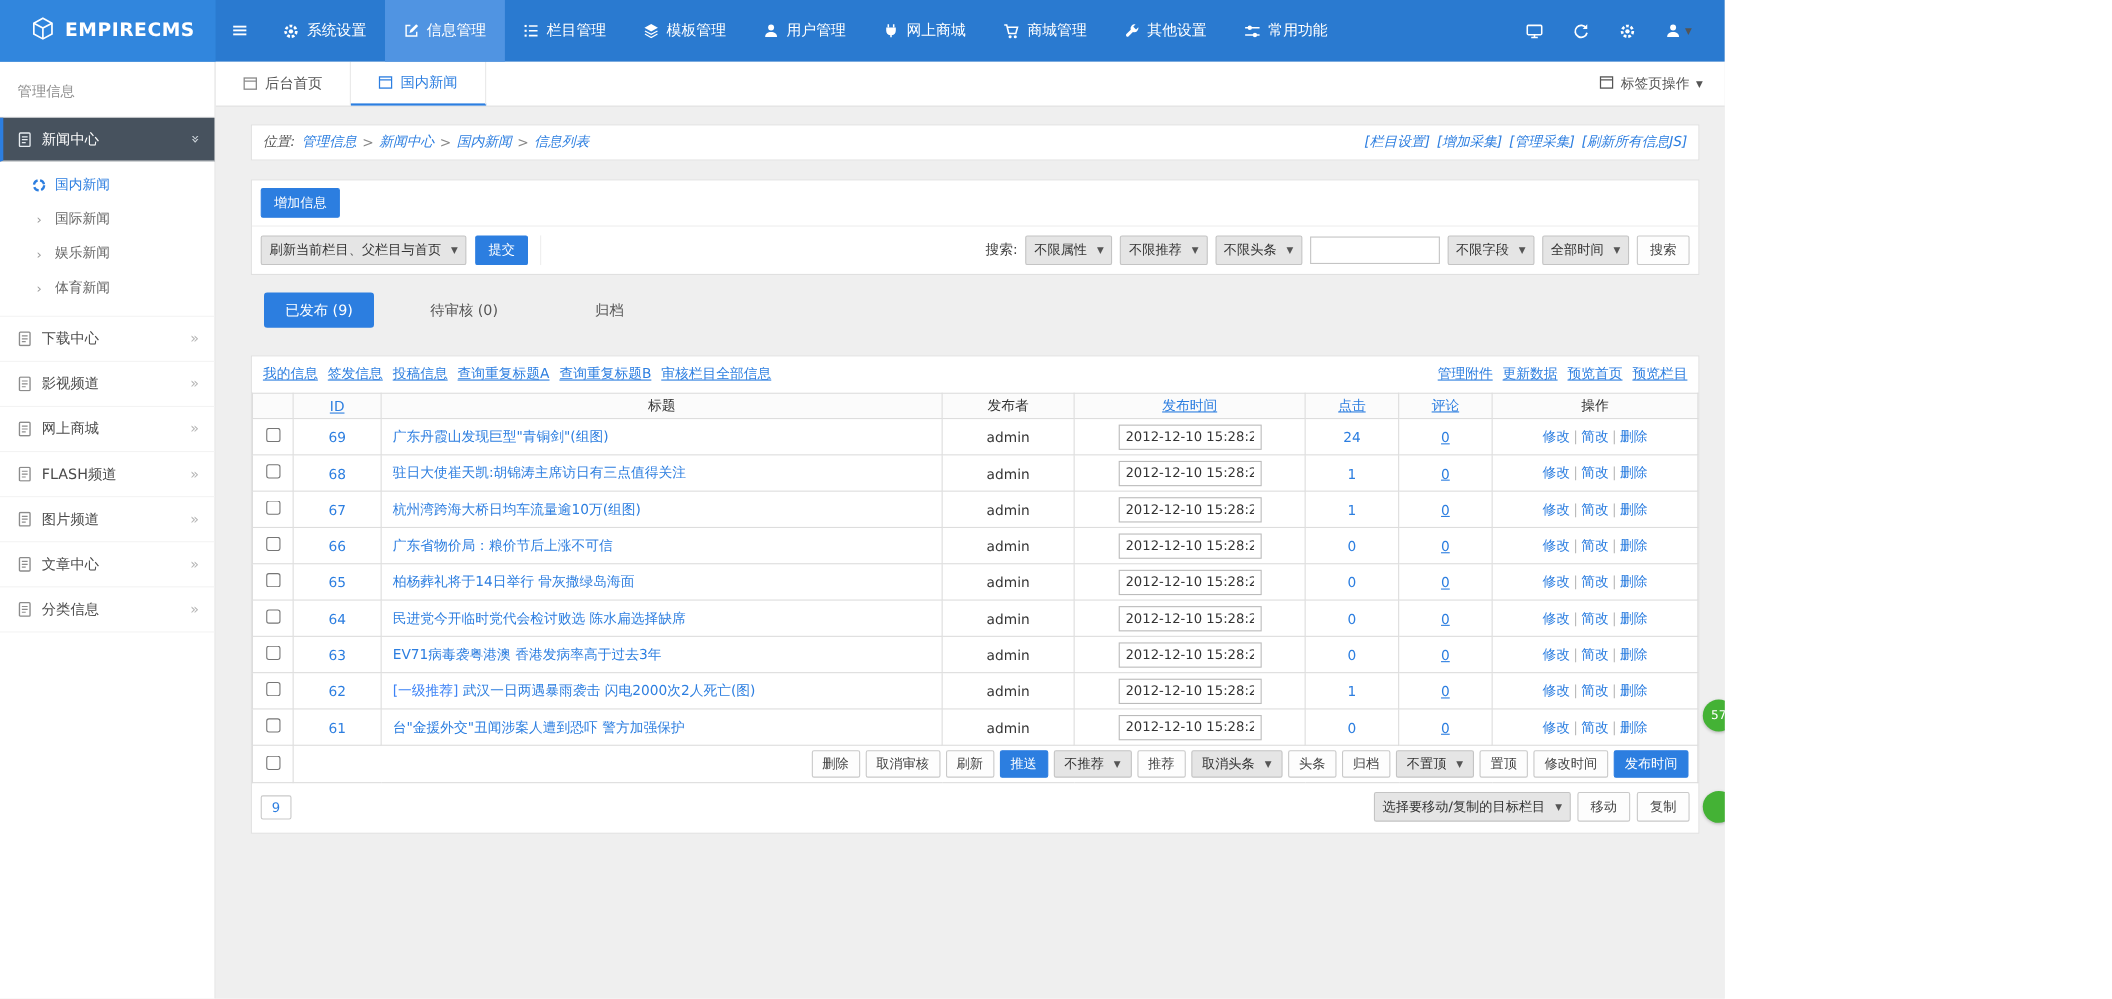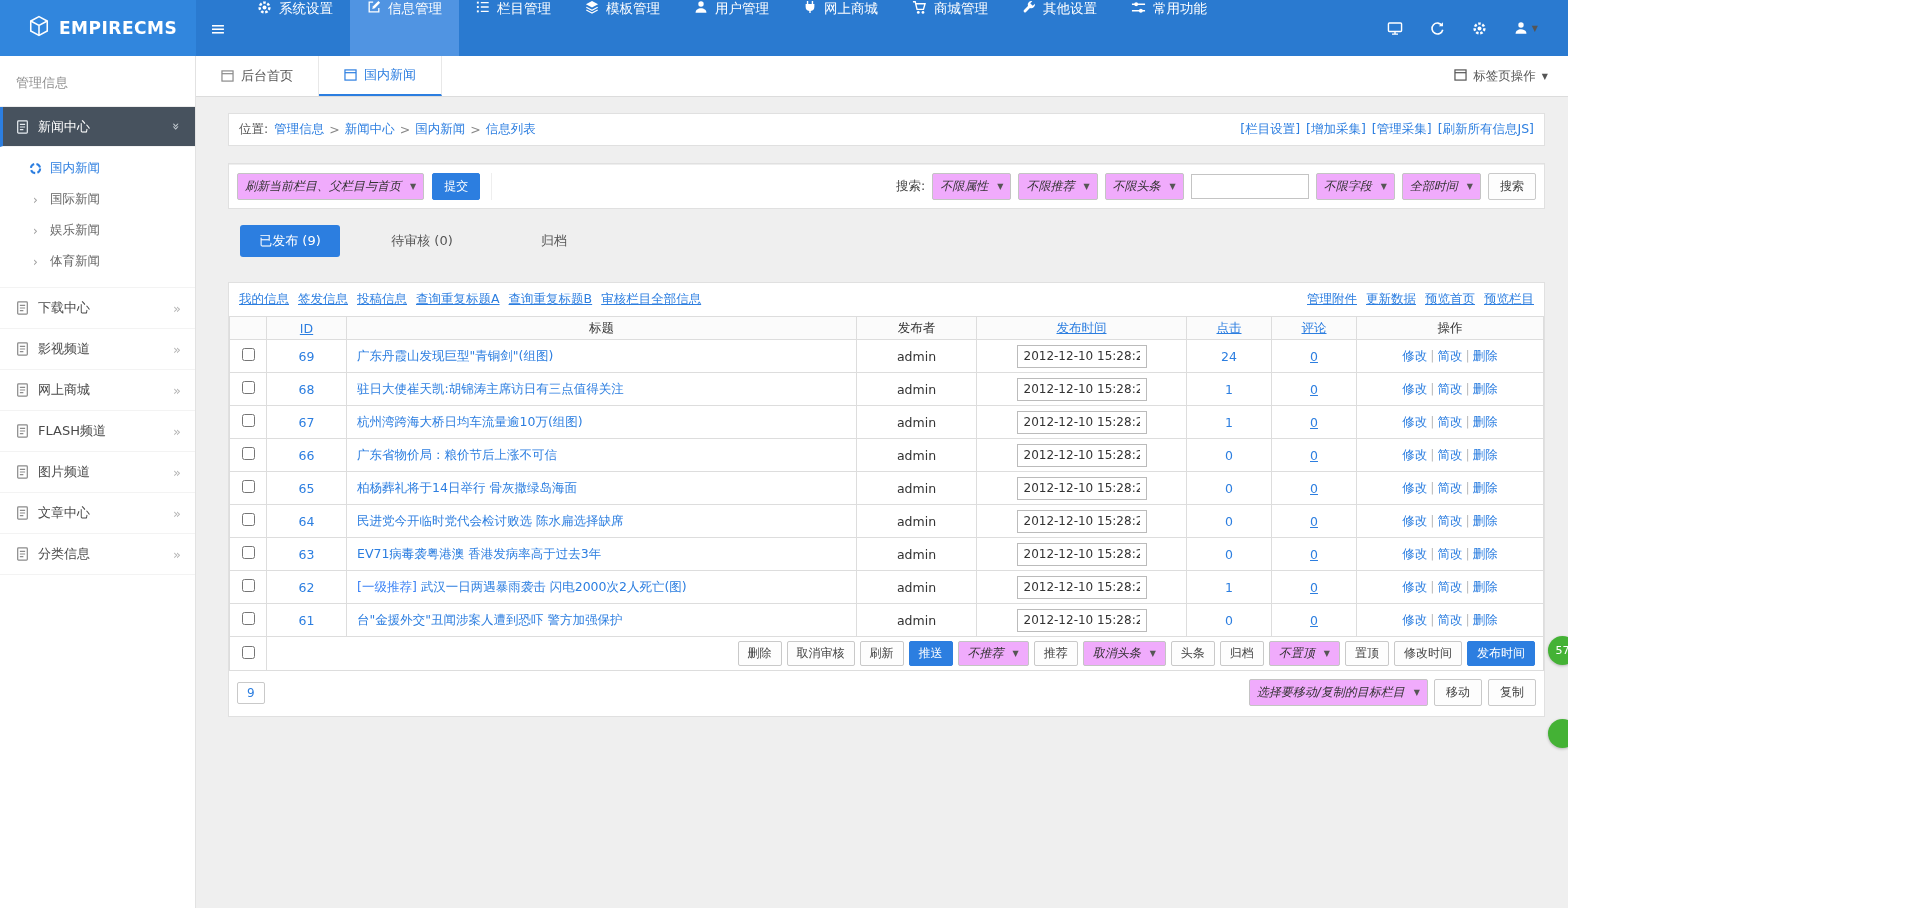--- a/index.html
+++ b/index.html
@@ -5,21 +5,21 @@
   * { margin:0; padding:0; box-sizing:border-box; }
   html,body { width:1920px; height:908px; background:#ffffff; }
   body { font-family:"DejaVu Sans","Liberation Sans",sans-serif; font-size:13px; color:#333; overflow:hidden; }
   .app { position:relative; width:1568px; height:908px; background:#efefef; overflow:hidden; }
 
   
   .topbar { position:absolute; top:0; left:0; right:0; height:56px; background:#2a7ad0; display:flex; align-items:stretch; color:#fff; z-index:10; }
   .logo { width:196px; background:#3186dd; display:flex; align-items:center; gap:9px; padding-left:28px; font-size:17px; font-weight:bold; letter-spacing:.5px; flex:none; cursor:pointer; }
   .hamburger { width:44px; display:flex; align-items:center; justify-content:center; font-size:19px; cursor:pointer; }
   .topnav { display:flex; align-items:stretch; }
-  .topnav-item { display:flex; align-items:flex-start; gap:7px; padding:0 17px; font-size:13.5px; cursor:pointer; white-space:nowrap; }
+  .topnav-item { display:flex; align-items:center; gap:7px; padding:0 17px; font-size:13.5px; cursor:pointer; white-space:nowrap; }
   .topnav-item.active { background:#5094e2; }
   .tn-icon { display:flex; align-items:center; }
   .tn-icon svg { display:block; }
   .topbar-right { margin-left:auto; display:flex; align-items:center; gap:27px; padding-right:30px; }
   .tb-icon { display:flex; align-items:center; gap:4px; cursor:pointer; }
 
   
   .sidebar { position:absolute; top:56px; left:0; width:196px; bottom:0; background:#fff; border-right:1px solid #e2e2e2; z-index:5; }
   .sb-title { padding:18px 16px 14px; color:#8f8f8f; border-bottom:1px solid #ededed; font-size:13px; }
   .sb-section { display:flex; align-items:center; gap:9px; padding:0 14px 0 16px; height:41px; color:#4a4a4a; cursor:pointer; border-bottom:1px solid #f3f3f3; font-size:13px; }
@@ -40,33 +40,33 @@
   .tab { display:flex; align-items:center; gap:7px; padding:0 25px; color:#555; border-right:1px solid #e8e8e8; cursor:pointer; font-size:13px; }
   .tab .t-icon { color:#8a8a8a; display:flex; }
   .tab.active { color:#2c7ee0; border-bottom:2px solid #2c7ee0; }
   .tab.active .t-icon { color:#2c7ee0; }
   .tab-actions { margin-left:auto; display:flex; align-items:center; gap:6px; color:#555; padding:0 20px; cursor:pointer; font-size:12.5px; }
 
   
   .content { position:absolute; top:97px; left:196px; right:0; bottom:0; background:#efefef; padding:16px 23px 0 32px; overflow:hidden; }
   .card { background:#fff; border:1px solid #e0e0e0; }
 
-  .crumbbar { display:flex; align-items:center; height:33px; padding:0 10px; font-size:12.5px; color:#555; }
+  .crumbbar { display:flex; align-items:center; height:33px; padding:0 10px; font-size:12.5px; color:#555;font-style:italic; }
   a.bluelink { color:#2c7ee0; text-decoration:none; cursor:pointer; }
   .crumb-path { display:flex; align-items:center; margin-left:6px; }
   .crumb-sep { color:#888; margin:0 5px; }
   .crumb-right { margin-left:auto; display:flex; gap:6px; }
 
   .toolbar { margin-top:17px; }
   .toolbar-row1 { padding:7px 8px; }
   .toolbar-row2 { border-top:1px solid #eee; padding:8px; display:flex; align-items:center; gap:8px; }
   .vdivider { width:1px; align-self:stretch; background:#eee; margin:0 3px; }
   .btn { display:inline-flex; align-items:center; justify-content:center; border:1px solid #c9c9c9; background:#fdfdfd; color:#444; font-size:12px; padding:4px 11px; cursor:pointer; border-radius:2px; white-space:nowrap; font-family:inherit; }
   .btn-primary { background:#2c7ee0; border-color:#2c7ee0; color:#fff; }
-  .fakeselect { display:inline-flex; align-items:center; justify-content:center; gap:9px; border:1px solid #c4c4c4; background:#f0abfc; color:#333; font-size:12px; padding:4px 7px; cursor:pointer; border-radius:2px; white-space:nowrap;font-style:italic; }
+  .fakeselect { display:inline-flex; align-items:center; justify-content:center; gap:9px; border:1px solid #c4c4c4; background:#e5e5e5; color:#333; font-size:12px; padding:4px 7px; cursor:pointer; border-radius:2px; white-space:nowrap; }
   .caret { color:#555; font-size:8px; }
   .searchgroup { margin-left:auto; display:flex; align-items:center; gap:7px; }
   .search-label { color:#444; font-size:12.5px; }
   .textinput { border:1px solid #c4c4c4; background:#fff; height:25px; width:118px; padding:0 6px; font-size:12px; font-family:inherit; }
 
   .statustabs { display:flex; align-items:center; margin-top:16px; padding-left:12px; }
   .statustab { width:100px; text-align:center; padding:7px 0; color:#555; font-size:13px; cursor:pointer; margin-right:32px; white-space:nowrap; }
   .statustab.active { background:#2c7ee0; color:#fff; border-radius:3px; }
 
   .listcard { margin-top:25px; }
@@ -388,20 +388,23 @@
         </span>
       <span class="crumb-right">
           <a class="bluelink">[栏目设置]</a>
           <a class="bluelink">[增加采集]</a>
           <a class="bluelink">[管理采集]</a>
           <a class="bluelink">[刷新所有信息JS]</a>
         </span>
     </div>
 
     <div class="card toolbar">
+      <div class="toolbar-row1">
+        <button class="btn btn-primary">增加信息</button>
+      </div>
       <div class="toolbar-row2">
         <span class="fakeselect">
           <span>刷新当前栏目、父栏目与首页</span>
           <span class="caret">▼</span>
         </span>
         <button class="btn btn-primary">提交</button>
         <div class="vdivider"></div>
         <div class="searchgroup">
           <span class="search-label">搜索:</span>
           <span class="fakeselect">

